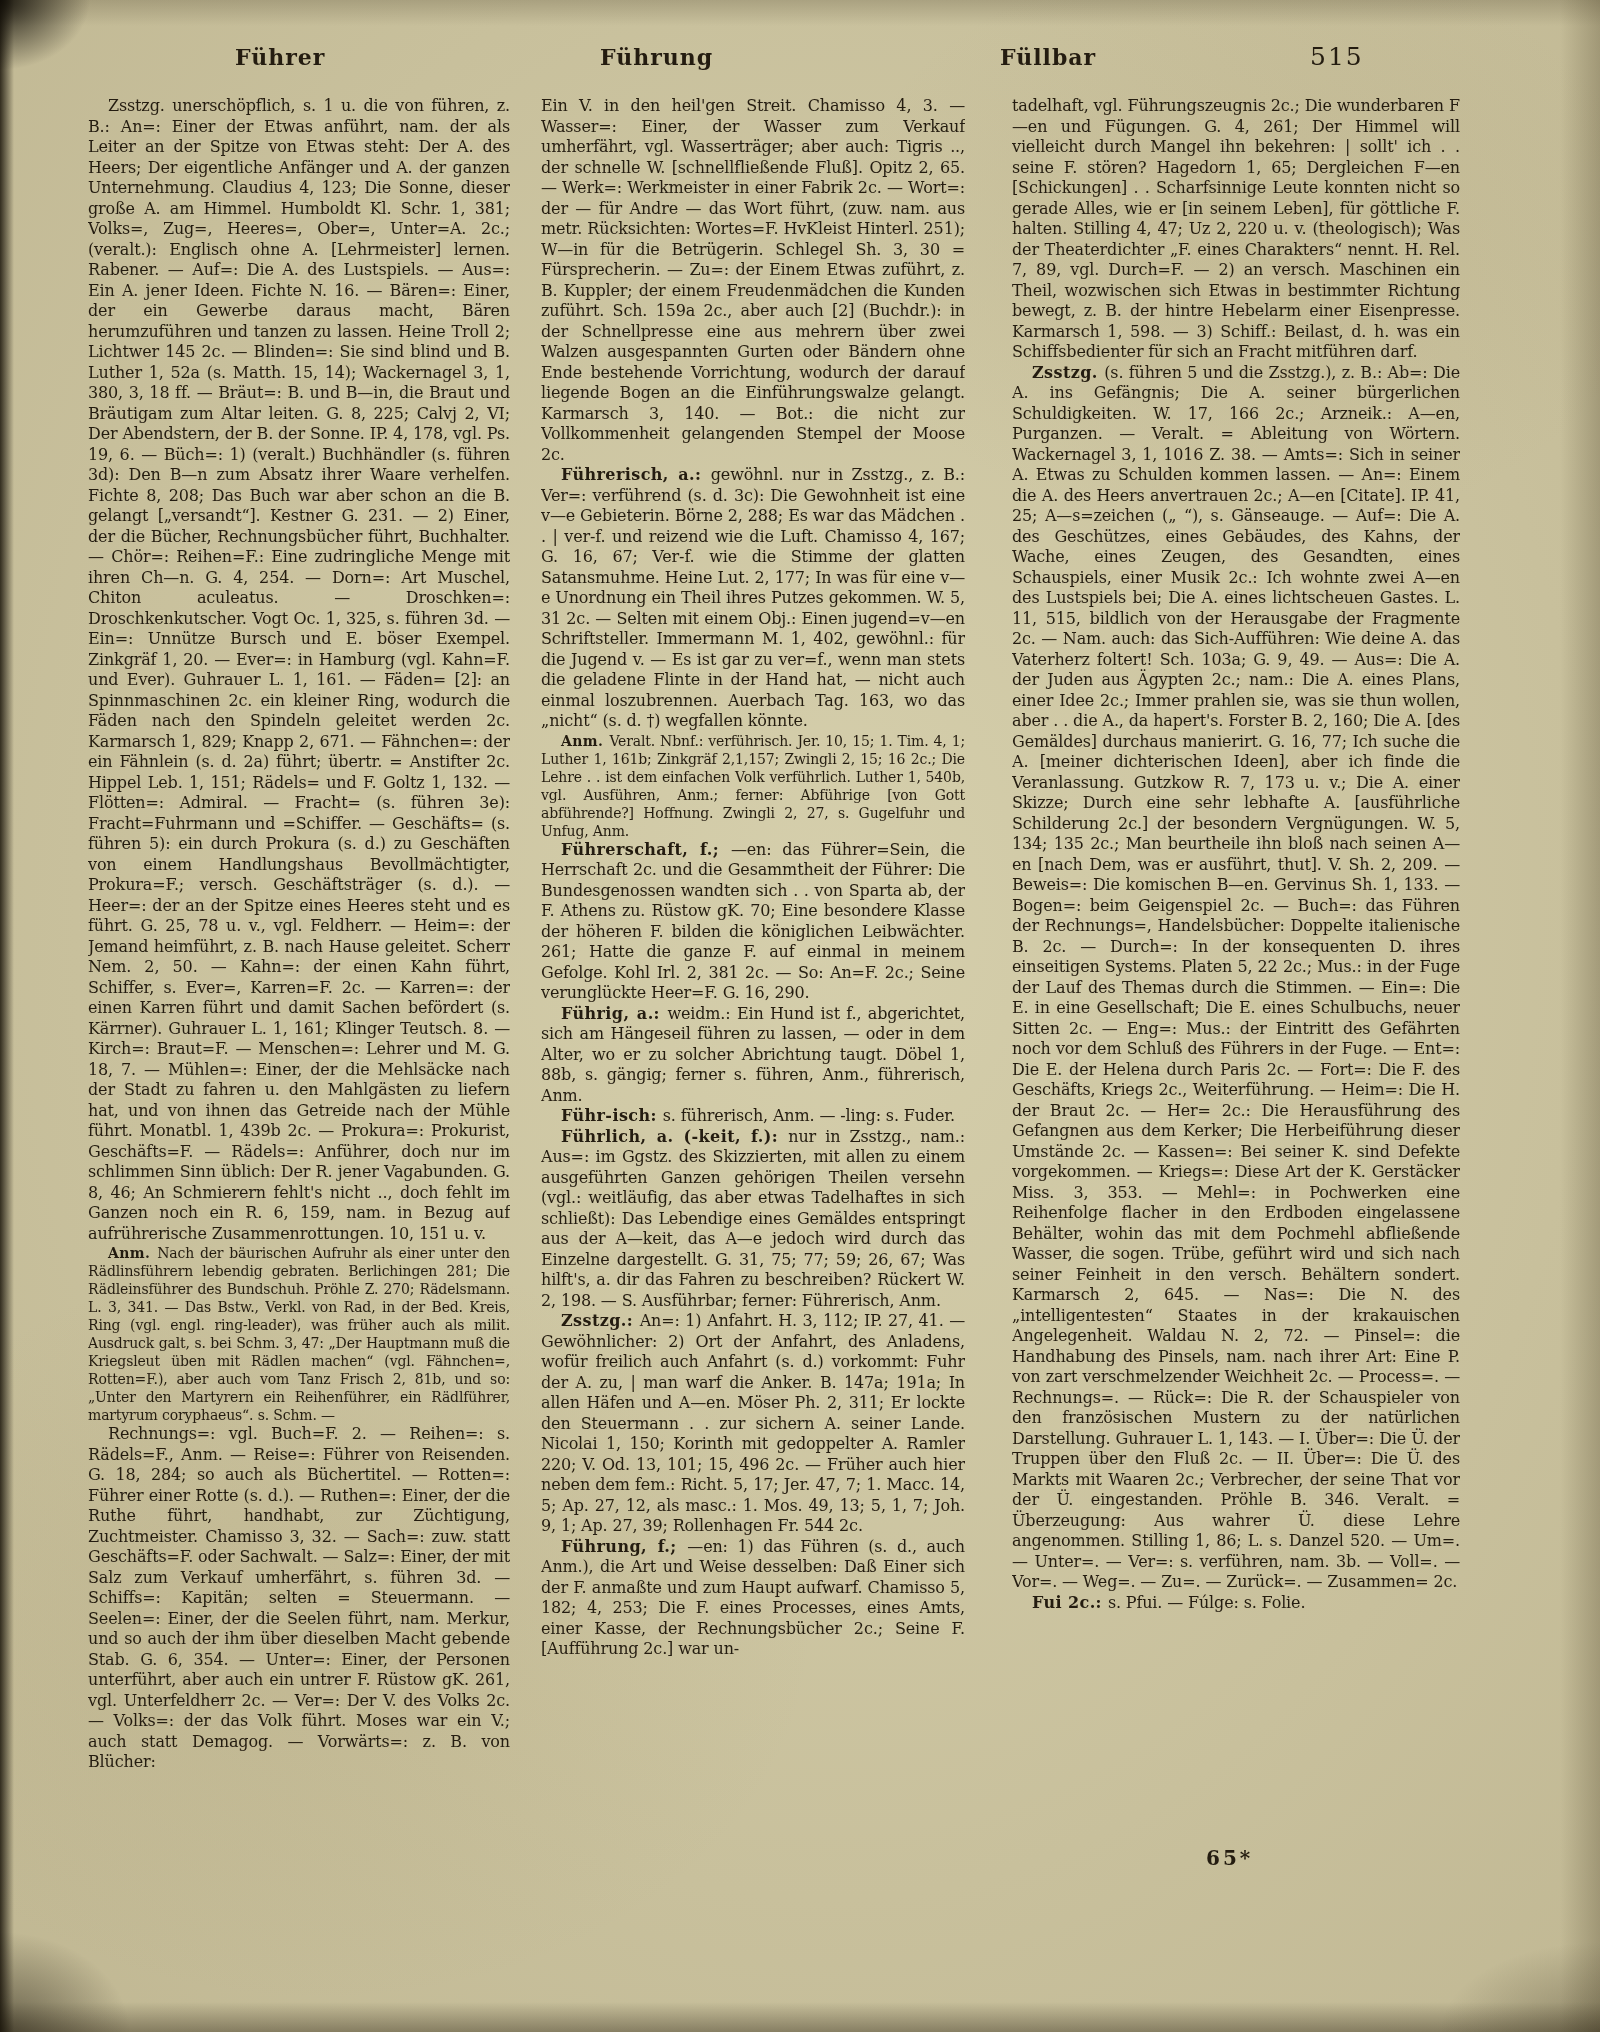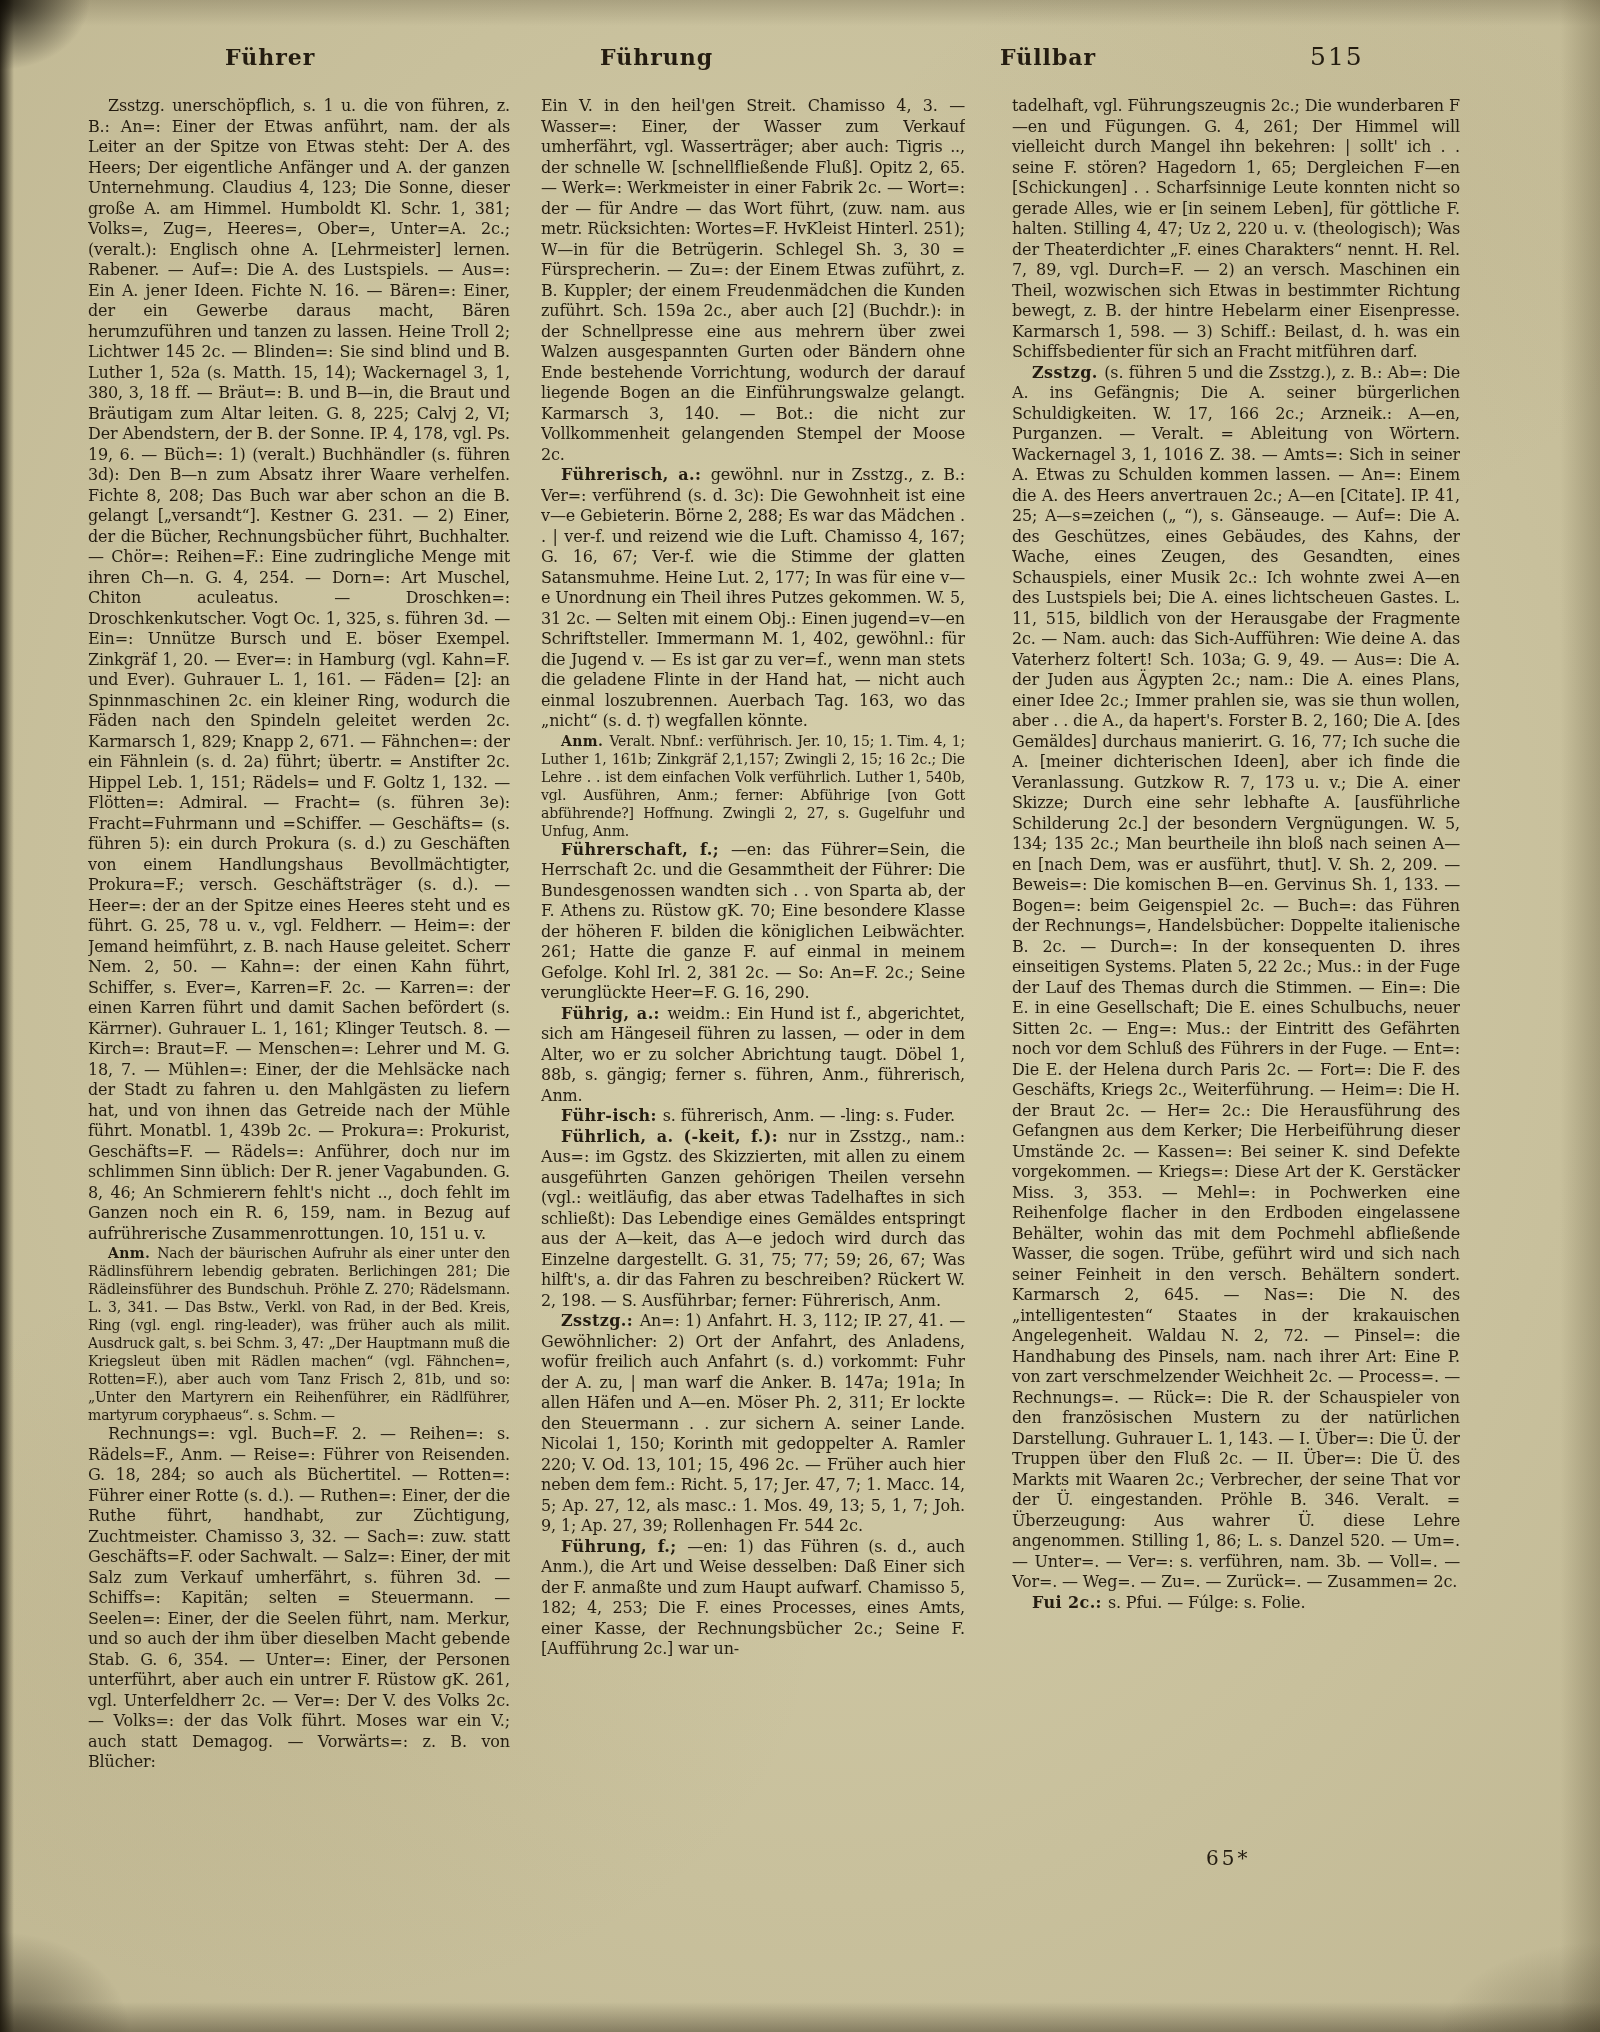--- a/index.html
+++ b/index.html
@@ -15,39 +15,39 @@
       radial-gradient(130px 100px at 0px 2032px, rgba(25,20,10,0.55), rgba(25,20,10,0) 100%),
       radial-gradient(160px 90px at 100% 100%, rgba(45,38,20,0.35), rgba(45,38,20,0) 100%),
       linear-gradient(0deg, rgba(40,32,16,0.40), rgba(40,32,16,0) 30px),
       linear-gradient(270deg, rgba(70,60,35,0.28), rgba(70,60,35,0) 40px),
       linear-gradient(180deg, rgba(60,50,28,0.22), rgba(60,50,28,0) 26px),
       radial-gradient(420px 300px at 78% 12%, rgba(150,130,80,0.10), rgba(150,130,80,0) 100%),
       radial-gradient(500px 380px at 20% 80%, rgba(140,120,70,0.10), rgba(140,120,70,0) 100%),
       radial-gradient(1150px 1500px at 52% 45%, rgba(235,230,198,0.28), rgba(120,100,60,0.14));
   }
   .rh{position:absolute;top:44px;font-weight:bold;font-size:22px;letter-spacing:1px;}
-  .rh-left{left:225px;}
+  .rh-left{left:235px;}
   .rh-center{left:600px;}
   .rh-right{left:1000px;}
   .pagenum{position:absolute;top:42px;left:1310px;font-size:25px;letter-spacing:2px;}
   .columns{position:absolute;top:0;left:0;width:1392px;height:2032px;}
   .col{
     position:absolute;top:96px;height:1806px;overflow:hidden;
     font-size:16px;line-height:20.5px;letter-spacing:-0.15px;
     text-align:justify;
   }
   .col:nth-child(1){left:88px;width:422px;}
   .col:nth-child(2){left:541px;width:424px;}
   .col:nth-child(3){left:1012px;width:448px;}
   .col p{margin:0;text-align:justify;}
   .entry{text-indent:20px;}
   .cont{text-indent:0;}
   .small{font-size:14px;line-height:18px;}
   .lead{font-weight:bold;letter-spacing:0.4px;}
-  .signature{position:absolute;left:1206px;top:1846px;font-size:20px;font-weight:normal;letter-spacing:3px;}
+  .signature{position:absolute;left:1206px;top:1846px;font-size:20px;font-weight:bold;letter-spacing:3px;}
 </style>
 </head>
 <body>
 
 <div class="page">
   <span class="rh rh-left">Führer</span>
   <span class="rh rh-center">Führung</span>
   <span class="rh rh-right">Füllbar</span>
   <span class="pagenum">515</span>
 

